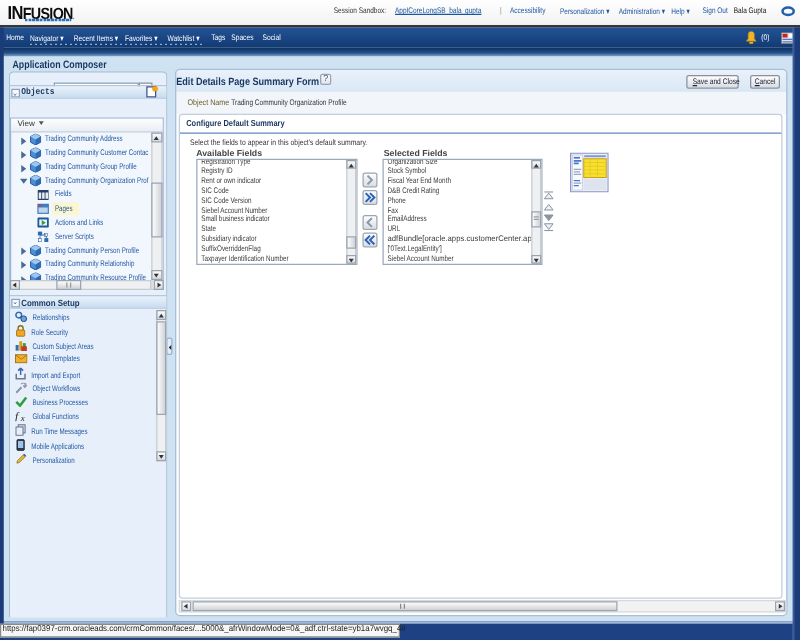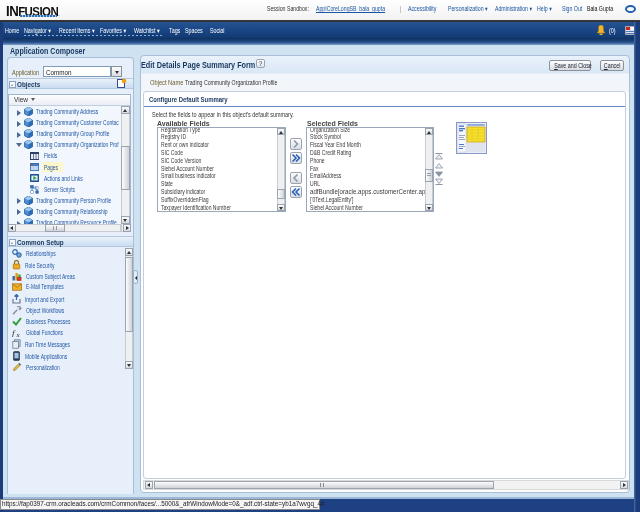--- a/index.html
+++ b/index.html
@@ -20,21 +20,21 @@
 #appcomp{left:10px;top:46px;font-size:8.5px;transform:scaleX(0.83);transform-origin:0 50%;font-weight:bold;color:#17365f;}
 
 #lpanel{left:7px;top:57px;width:127px;height:437px;background:#e7f0fa;border:1px solid #a9bed7;border-bottom:none;border-radius:4px 4px 0 0;}
 #approw{left:12px;top:69px;font-size:6.5px;transform:scaleX(0.85);transform-origin:0 50%;color:#6b5b29;}
 #appsel{left:43px;top:66px;width:68px;height:11px;background:#fff;border:1px solid #7f9db9;font-size:6.3px;color:#222;padding:1.5px 2px;}
 #appbtn{left:111px;top:66px;width:11px;height:11px;background:linear-gradient(#fdfdfd,#d8dce2);border:1px solid #8a919b;}
 #appbtn:before{content:"";position:absolute;left:2.5px;top:3.5px;border-top:3.5px solid #333;border-left:2.5px solid transparent;border-right:2.5px solid transparent;}
 .sechead{left:8px;width:125px;height:11px;background:linear-gradient(#eaf2fb,#c9dcf0);border-top:1px solid #b4c8de;border-bottom:1px solid #b4c8de;}
 .sechead .chev{position:absolute;left:0.5px;top:1.5px;width:7px;height:7px;border:1px solid #8ba3c0;background:#f6fafd;font-size:6px;line-height:5px;text-align:center;color:#44618a;}
 .sechead .t{position:absolute;left:8.5px;top:1px;font-size:7.2px;transform:scaleX(0.88);transform-origin:0 50%;font-weight:bold;color:#1f3b61;}
-#objhead{top:78px;}
+#objhead{top:68px;font-family:Liberation Mono, monospace;}
 #cshead{top:236px;}
 #newicon{position:absolute;right:8px;top:0px;width:8px;height:9px;background:#fff;border:1px solid #3a4d8f;}
 #newicon:before{content:"";position:absolute;right:-2px;top:-1.5px;width:4px;height:4px;background:#f7a800;border-radius:50%;box-shadow:0 0 1px #c25400;}
 #treebox{left:8px;top:94px;width:123px;height:138px;background:#f2f7fd;border:1px solid #a0b6cf;}
 #viewrow{left:9px;top:95px;width:121px;height:11px;background:linear-gradient(#fcfdfe,#e9eef5);border-bottom:1px solid #c2cedd;font-size:6.5px;color:#333;padding:1px 0 0 5px;}
 #viewrow:after{content:"";display:inline-block;margin-left:3px;vertical-align:1px;border-top:3px solid #555;border-left:2px solid transparent;border-right:2px solid transparent;}
 .trow{position:absolute;font-size:6.5px;color:#2257a5;white-space:nowrap;transform:scaleX(0.76);transform-origin:0 50%;}
 .tri{position:absolute;width:0;height:0;border-left:4px solid #4a6a95;border-top:3px solid transparent;border-bottom:3px solid transparent;}
 .trid{position:absolute;width:0;height:0;border-top:4px solid #4a6a95;border-left:3px solid transparent;border-right:3px solid transparent;}
 

